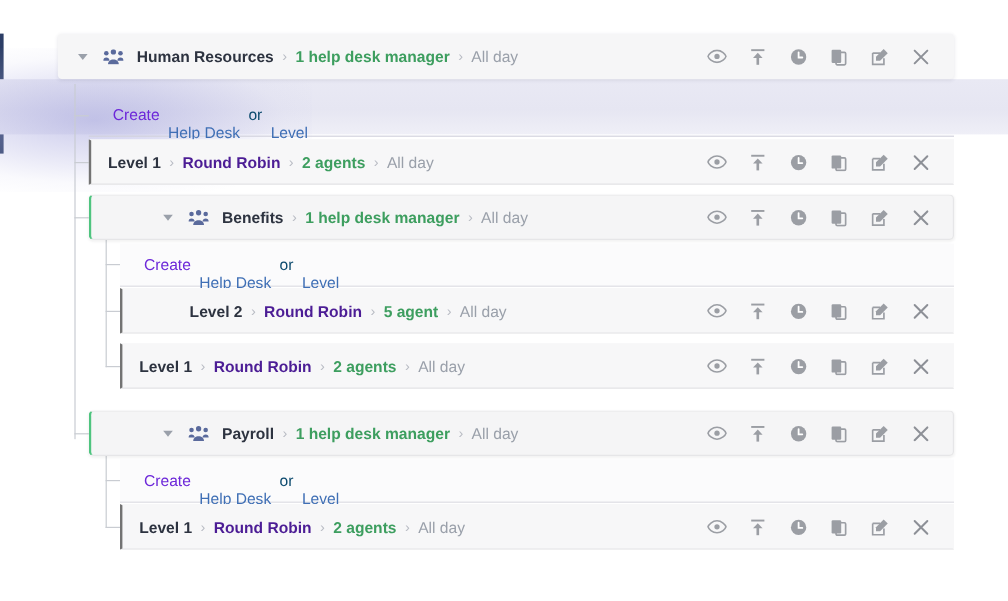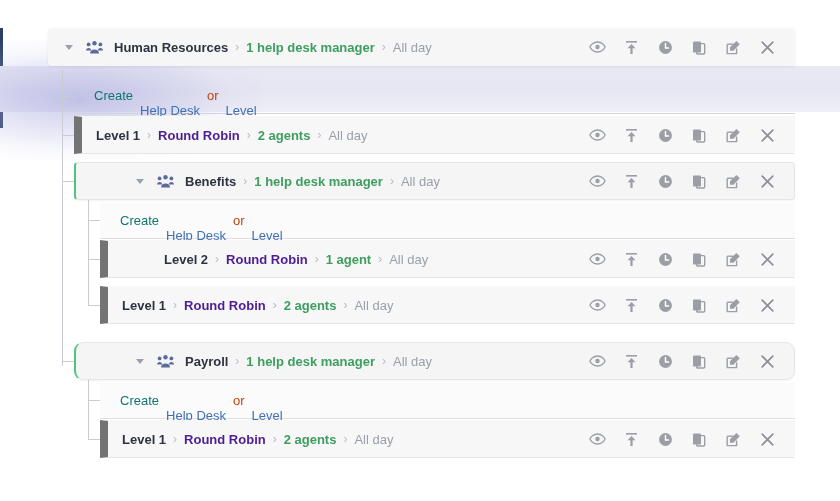--- a/index.html
+++ b/index.html
@@ -59,21 +59,21 @@
     box-shadow: 0 1px 2px rgba(0,0,0,0.05);
     background: #f5f5f6;
     padding-left: 45px;
   }
   .row.top {
     border-radius: 4px;
     border-color: transparent;
     background: #f6f6f7;
     box-shadow: 0 1px 3px rgba(40,40,80,0.08);
   }
-  .row.bd-blue  { border-left: 8px solid #737373; }
+  .row.bd-blue  { border-left: 2px solid #737373; }
   .row.bd-green { border-left: 2px solid #4fc47f; }
   .row.bd-none  { border-left: 2px solid transparent; }
 
   
   .crow {
     position: absolute;
     height: 36px;
     display: flex;
     align-items: center;
     font-size: 13px;
@@ -106,23 +106,23 @@
   .sep {
     color: #b9bcc4;
     margin: 0 7px;
     font-size: 12px;
     white-space: nowrap;
   }
   .blue  { color: #4c1d95; font-weight: bold; white-space: nowrap; }
   .green { color: #3d9e5f; font-weight: bold; white-space: nowrap; }
   .muted { color: #9aa0aa; white-space: nowrap; }
 
-  .ctext { color: #0f766e; margin-left: 20px; white-space: nowrap; }
+  .ctext { color: #6d28d9; margin-left: 20px; white-space: nowrap; }
   .clink { color: #3f6fb5; margin-left: 7px; white-space: nowrap; cursor: pointer; margin-top: 30px; }
-  .cor   { color: #c2410c; margin-left: 7px; white-space: nowrap; }
+  .cor   { color: #0c4a6e; margin-left: 7px; white-space: nowrap; }
 
   
   .actions {
     position: absolute;
     right: 10px; top: 0; bottom: 0;
     display: flex;
     align-items: center;
     gap: 0px;
   }
   .act {
@@ -355,21 +355,21 @@
     <span class="clink">Help Desk</span>
     <span class="cor">or</span>
     <span class="clink">Level</span>
   </div>
 
   <div class="row flat bd-blue" style="left:100px; top:240px; width:695px;padding-left:42px;">
     <span class="name" style="margin-left:14px;">Level 2</span>
     <span class="sep">›</span>
     <span class="blue">Round Robin</span>
     <span class="sep">›</span>
-    <span class="green">1 agent</span>
+    <span class="green">5 agent</span>
     <span class="sep">›</span>
     <span class="muted">All day</span>
     <div class="actions">
       <div class="act">
           <svg width="17" height="12" viewBox="0 0 17 12">
             <path d="M8.5 1C4.5 1 1.5 4.3 1 6c.5 1.7 3.5 5 7.5 5s7-3.3 7.5-5c-.5-1.7-3.5-5-7.5-5z" fill="none" stroke="#9b9ea4" stroke-width="1.3"></path>
             <circle cx="8.5" cy="6" r="2.2" fill="#9b9ea4"></circle>
           </svg>
         </div>
       <div class="act">
@@ -448,21 +448,21 @@
           </svg>
         </div>
       <div class="act">
           <svg width="13" height="13" viewBox="0 0 13 13">
             <path d="M1.2 1.2 L11.8 11.8 M11.8 1.2 L1.2 11.8" stroke="#8d9097" stroke-width="1.7" stroke-linecap="round"></path>
           </svg>
         </div>
     </div>
   </div>
 
-  <div class="row card bd-green" style="left:74px; top:342px; width:721px;border-radius:9px;">
+  <div class="row card bd-green" style="left:74px; top:342px; width:721px;">
     <div class="caret">
       <svg width="10" height="10" viewBox="0 0 10 10">
           <path d="M1 3 L9 3 L5 8 Z" fill="#9aa0aa"></path>
         </svg>
     </div>
     <div class="grpicon">
       <svg width="17" height="13" viewBox="0 0 17 13">
         <circle cx="8.5" cy="2.3" r="2.2" fill="#5a6a9c"></circle>
         <circle cx="2.6" cy="3.4" r="1.9" fill="#5a6a9c"></circle>
         <circle cx="14.4" cy="3.4" r="1.9" fill="#5a6a9c"></circle>

